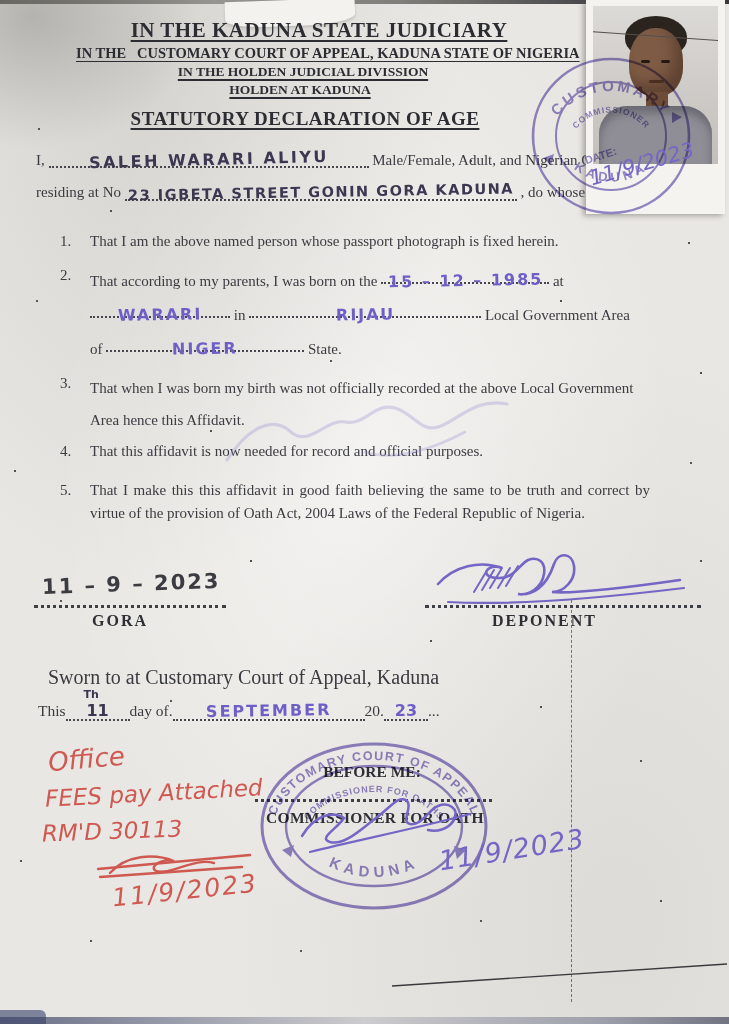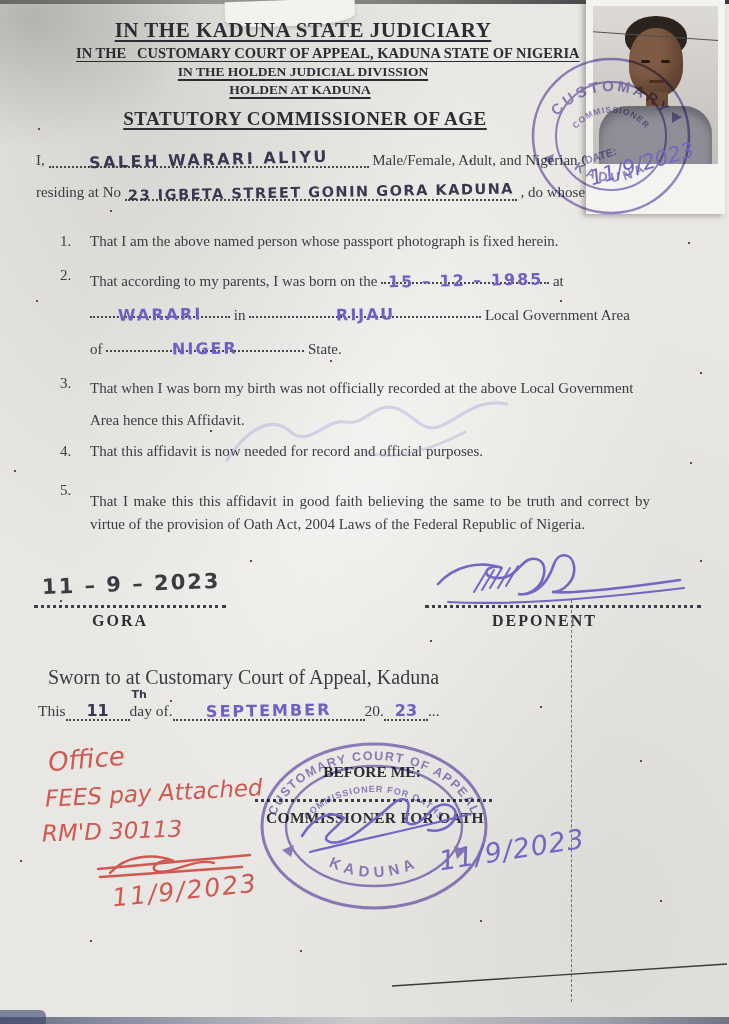--- a/index.html
+++ b/index.html
@@ -29,21 +29,21 @@
     box-shadow:38px 128px #5a554f,620px 96px #514c46,688px 242px #56514b,700px 372px #4e4943,
     36px 300px #5d5852,14px 470px #55504a,690px 462px #5a554f,250px 560px #524d47,
     430px 640px #564f49,60px 600px #58534d,700px 560px #544f49,170px 700px #5b5650,
     540px 706px #524d47,640px 760px #56514b,90px 940px #544f49,300px 950px #5a554f,
     660px 900px #524d47,20px 860px #56514b,480px 920px #58534d,210px 430px #55504a,
     330px 360px #5b5650,560px 300px #524d47,110px 210px #56514b,470px 160px #58534d;}
   .fold-line{left:571px;top:600px;height:402px;border-left:1.6px dashed #4c4c52;opacity:.75;}
   .scan-line{left:390px;top:960px;width:339px;height:30px;}
   
   .hdr{font-weight:bold;text-decoration:underline;text-decoration-thickness:2px;text-underline-offset:3px;color:#2c2c33;}
-  .h1{top:18px;left:0;width:606px;text-align:center;font-size:21px;letter-spacing:.5px;}
+  .h1{top:18px;left:0;width:606px;text-align:center;font-size:21px;letter-spacing:.5px;padding-left:16px;}
   .h2{top:45px;left:76px;width:514px;font-size:14.5px;white-space:nowrap;overflow:hidden;}
   .h3{top:64px;left:0;width:606px;text-align:center;font-size:13.5px;}
   .h4{top:82px;left:0;width:600px;text-align:center;font-size:13.5px;}
   .title{top:108px;left:0;width:610px;text-align:center;font-size:19px;letter-spacing:.5px;}
   
   .body-txt{font-size:15px;line-height:1.55;}
   .intro{top:148px;left:36px;width:650px;}
   .intro .line{margin-bottom:9px;}
   .slot{display:inline-block;border-bottom:2.5px dotted #46464e;text-align:center;vertical-align:baseline;height:18px;}
   .hw{font-family:"DejaVu Sans",sans-serif;font-weight:bold;display:inline-block;}
@@ -55,21 +55,21 @@
   .num{width:20px;flex:none;}
   .l{line-height:34px;}
   .item2-hw{font-size:16px;letter-spacing:2px;transform:rotate(-1deg);}
   
   .date-hw{font-size:21px;letter-spacing:2px;transform:rotate(-2deg);}
   .dotline{border-bottom:3px dotted #3e3e46;}
   .lbl{font-weight:bold;font-size:16px;letter-spacing:2px;color:#2e2e35;}
   
   .sworn1{top:666px;left:38px;font-size:20px;margin-left:10px;}
   .sworn2{top:701px;left:38px;font-size:15.5px;}
-  .ord{position:absolute;top:-13px;left:18px;font-size:11px;margin-left:48px;}
+  .ord{position:absolute;top:-13px;left:18px;font-size:11px;}
   .rel{position:relative;}
   
   .before{top:763px;left:262px;width:220px;text-align:center;font-weight:bold;font-size:15.5px;color:#2e2e35;z-index:2;}
   .comm-line{top:799px;left:255px;width:237px;z-index:2;}
   .comm{top:809px;left:230px;width:290px;text-align:center;font-weight:bold;font-size:15.5px;letter-spacing:.3px;color:#2e2e35;z-index:2;}
   
   .stamp{mix-blend-mode:multiply;}
   .red-note{font-family:"DejaVu Sans",sans-serif;font-style:italic;color:#cf5850;z-index:6;}
   .purple-note{font-family:"DejaVu Sans",sans-serif;font-style:italic;color:#7466c5;z-index:7;}
   
@@ -94,21 +94,21 @@
 
   <div class="abs top-edge"></div>
   <div class="abs corner-shade"></div>
   <div class="abs tear-patch"></div>
   <div class="abs specks2"></div>
 
   <div class="abs hdr h1">IN THE KADUNA STATE JUDICIARY</div>
   <div class="abs hdr h2">IN THE &nbsp; CUSTOMARY COURT OF APPEAL, KADUNA STATE OF NIGERIA</div>
   <div class="abs hdr h3">IN THE HOLDEN JUDICIAL DIVISSION</div>
   <div class="abs hdr h4">HOLDEN AT KADUNA</div>
-  <div class="abs hdr title">STATUTORY COMMISSIONER OF AGE</div>
+  <div class="abs hdr title">STATUTORY DECLARATION OF AGE</div>
 
   <div class="abs body-txt intro">
     <div class="line">
       <span>I,</span>
       <span class="slot" style="width:320px;"><span class="hw hw-dark name-hw">SALEH WARARI ALIYU</span></span>
       <span>Male/Female, Adult,  and Nigerian Citizen</span>
     </div>
     <div class="line">
       <span>residing at No</span>
       <span class="slot" style="width:392px;"><span class="hw hw-dark addr-hw">23  IGBETA STREET GONIN GORA KADUNA</span></span>
@@ -148,21 +148,21 @@
     <div style="width:545px;line-height:2.15;">That when I was born my birth was not officially recorded at the above Local Government Area hence this Affidavit.</div>
   </div>
 
   <div class="item body-txt" style="top:440px;left:60px;">
     <span class="num">4.</span>
     <div style="width:600px;">That this affidavit is now needed for record and official purposes.</div>
   </div>
 
   <div class="item body-txt" style="top:479px;left:60px;">
     <span class="num">5.</span>
-    <div style="width:560px;text-align:justify;line-height:1.5;margin-top:11px;">That I make this this affidavit in good faith  believing the same to be truth and correct   by virtue of the provision of Oath Act, 2004 Laws of the Federal Republic of Nigeria.</div>
+    <div style="width:560px;text-align:justify;line-height:1.5;">That I make this this affidavit in good faith  believing the same to be truth and correct   by virtue of the provision of Oath Act, 2004 Laws of the Federal Republic of Nigeria.</div>
   </div>
 
   <svg class="abs" style="left:215px;top:382px;width:310px;height:95px;opacity:.28;z-index:1;" viewBox="0 0 310 95">
     <path d="M12,78 C34,44 58,34 76,50 C94,66 112,36 130,40 C150,44 160,20 180,26 C200,32 206,52 226,44 C246,36 260,16 292,22" fill="none" stroke="#8d82cc" stroke-width="3.2" stroke-linecap="round"></path>
     <path d="M150,70 C180,80 220,66 250,50" fill="none" stroke="#8d82cc" stroke-width="2.6" stroke-linecap="round"></path>
   </svg>
 
   <div class="abs hw date-hw" style="left:42px;top:572px;">11 – 9 – 2023</div>
   <div class="abs dotline" style="left:34px;top:583px;width:192px;height:22px;"></div>
   <div class="abs lbl" style="left:92px;top:612px;">GORA</div>

